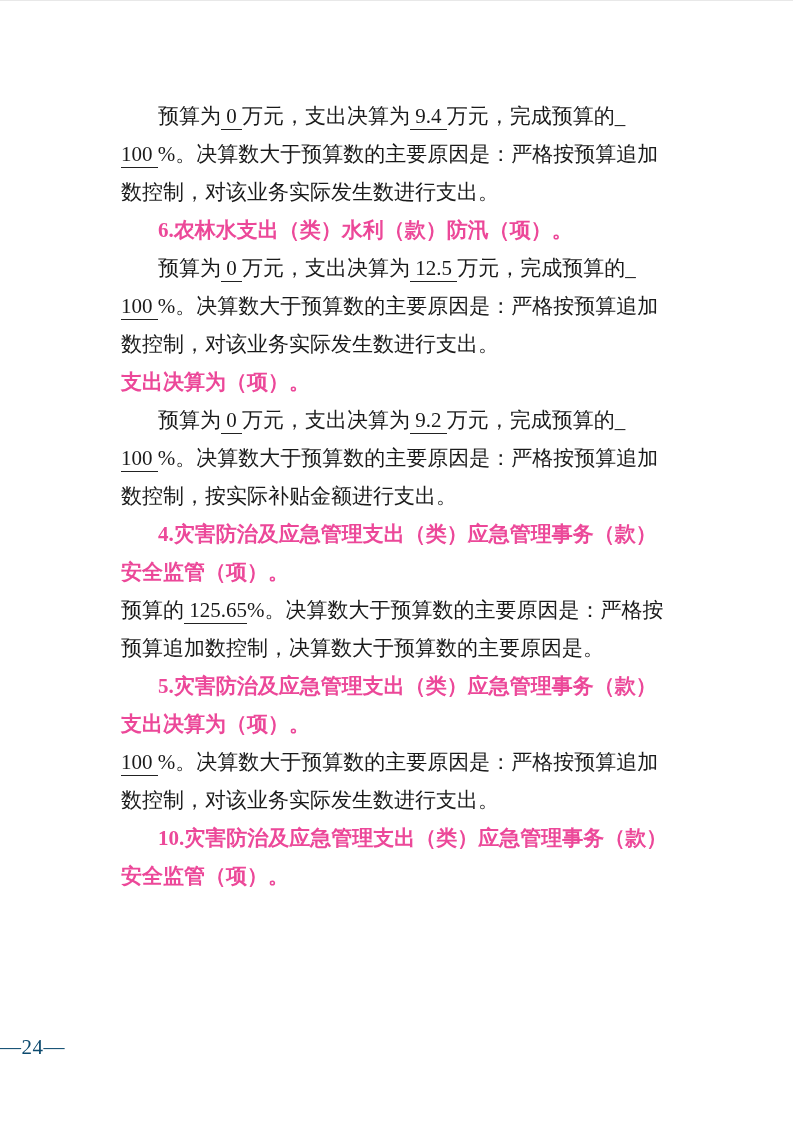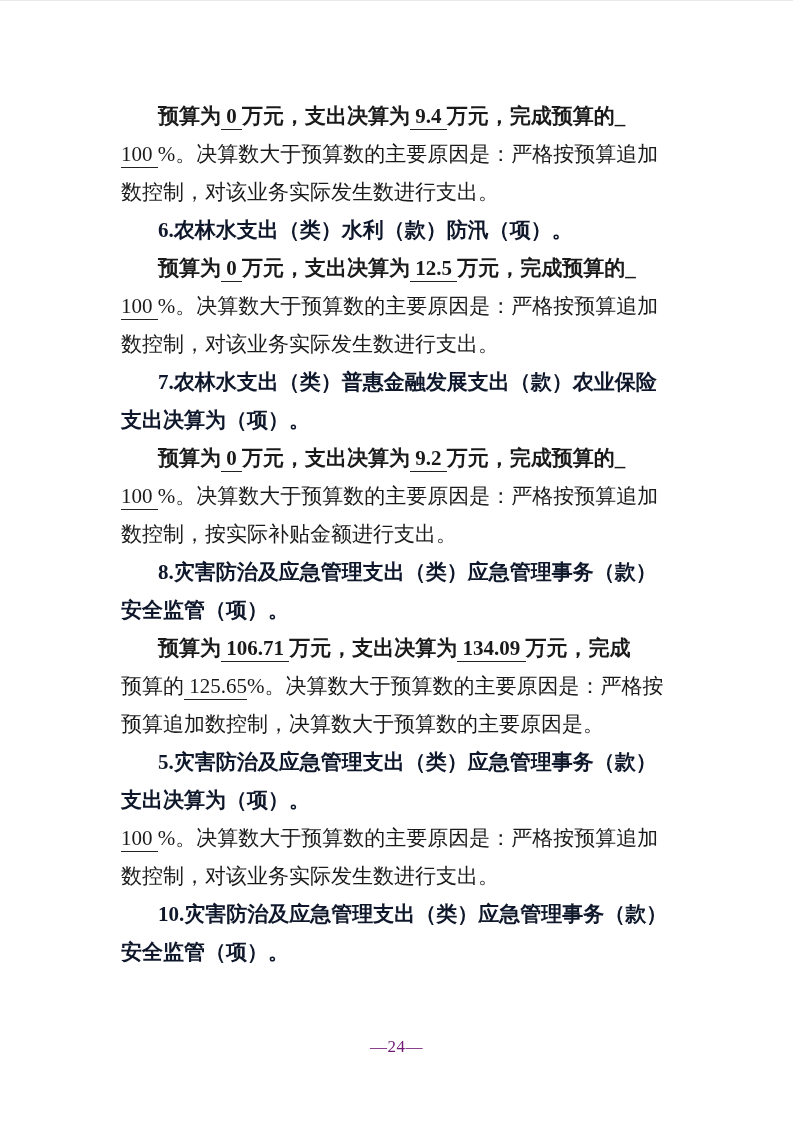--- a/index.html
+++ b/index.html
@@ -24,39 +24,38 @@
     width: 556px;
   }
   .block { margin: 0; }
   .line {
     font-size: 21px;
     line-height: 38px;
     height: 38px;
     white-space: pre;
     color: #1a1a1a;
   }
-  .line.indent { text-indent: 37px; font-weight: bold; }
+  .line.indent { text-indent: 37px; }
   .block.heading .line {
     font-weight: 700;
-    color: #0f172a;
+    color: #ec4899;
   }
   .u {
     border-bottom: 1.5px solid #222222;
     padding-bottom: 1px;
     white-space: pre;
   }
   .footer {
     position: absolute;
     left: 0;
     top: 1034px;
     width: 100%;
-    text-align: center;
-    font-size: 17px;
+    font-size: 21px;
     line-height: 24px;
-    color: #701a75;
+    color: #0c4a6e;
     letter-spacing: 0.5px;
   }
 </style>
 </head>
 <body>
 
 <div class="page">
   <div class="content" id="content">
       <div class="block paragraph">
         <div class="line indent"><span>预算为</span><span class="u"> 0 </span><span>万元，支出决算为</span><span class="u"> 9.4 </span><span>万元，完成预算的_</span></div>
@@ -65,34 +64,32 @@
       </div>
       <div class="block heading">
         <div class="line indent"><span>6.农林水支出（类）水利（款）防汛（项）。</span></div>
       </div>
       <div class="block paragraph">
         <div class="line indent"><span>预算为</span><span class="u"> 0 </span><span>万元，支出决算为</span><span class="u"> 12.5 </span><span>万元，完成预算的_</span></div>
         <div class="line"><span class="u">100 </span><span>%。决算数大于预算数的主要原因是：严格按预算追加</span></div>
         <div class="line"><span>数控制，对该业务实际发生数进行支出。</span></div>
       </div>
       <div class="block heading">
-        <div class="line indent"><span>7.农林水支出（类）普惠金融发展支出（款）农业保险</span></div>
         <div class="line"><span>支出决算为（项）。</span></div>
       </div>
       <div class="block paragraph">
         <div class="line indent"><span>预算为</span><span class="u"> 0 </span><span>万元，支出决算为</span><span class="u"> 9.2 </span><span>万元，完成预算的_</span></div>
         <div class="line"><span class="u">100 </span><span>%。决算数大于预算数的主要原因是：严格按预算追加</span></div>
         <div class="line"><span>数控制，按实际补贴金额进行支出。</span></div>
       </div>
       <div class="block heading">
-        <div class="line indent"><span>8.灾害防治及应急管理支出（类）应急管理事务（款）</span></div>
+        <div class="line indent"><span>4.灾害防治及应急管理支出（类）应急管理事务（款）</span></div>
         <div class="line"><span>安全监管（项）。</span></div>
       </div>
       <div class="block paragraph">
-        <div class="line indent"><span>预算为</span><span class="u"> 106.71 </span><span>万元，支出决算为</span><span class="u"> 134.09 </span><span>万元，完成</span></div>
         <div class="line"><span>预算的</span><span class="u"> 125.65</span><span>%。决算数大于预算数的主要原因是：严格按</span></div>
         <div class="line"><span>预算追加数控制，决算数大于预算数的主要原因是。</span></div>
       </div>
       <div class="block heading">
         <div class="line indent"><span>5.灾害防治及应急管理支出（类）应急管理事务（款）</span></div>
         <div class="line"><span>支出决算为（项）。</span></div>
       </div>
       <div class="block paragraph">
         <div class="line"><span class="u">100 </span><span>%。决算数大于预算数的主要原因是：严格按预算追加</span></div>
         <div class="line"><span>数控制，对该业务实际发生数进行支出。</span></div>

